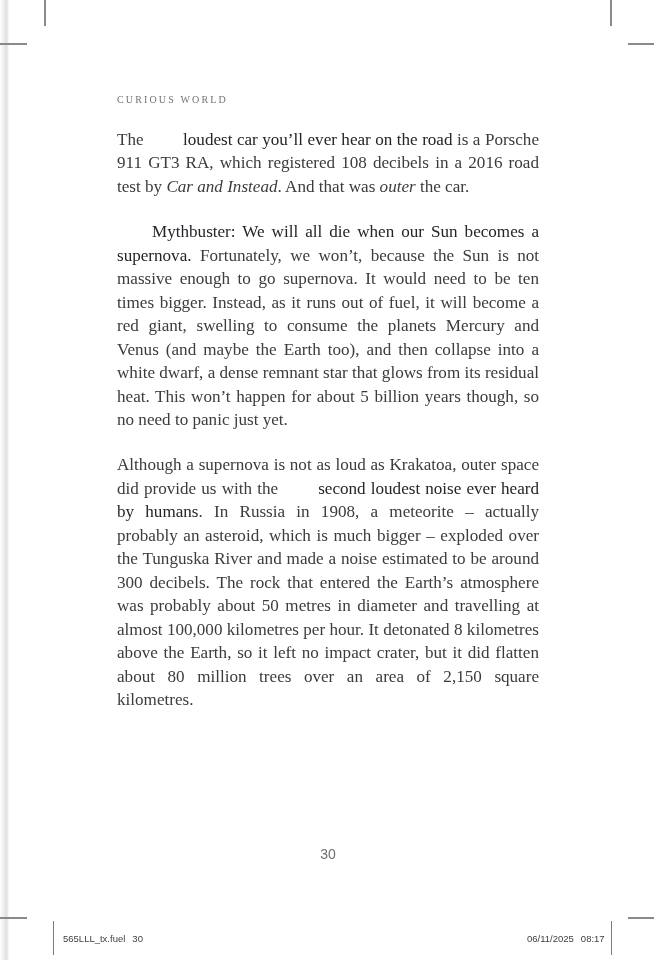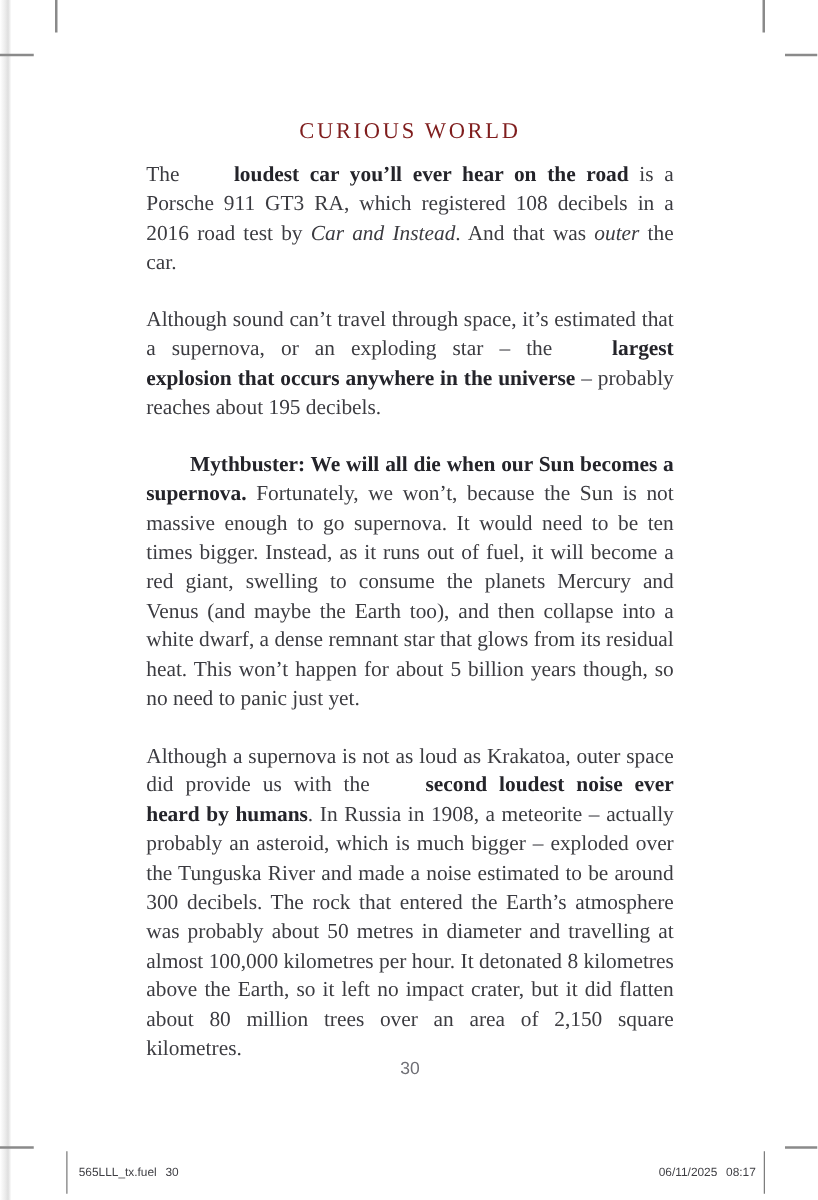--- a/index.html
+++ b/index.html
@@ -62,24 +62,24 @@
     left: 117px;
     top: 0;
     width: 422px;
   }
 
   .running-head {
     position: absolute;
     left: 0;
     top: 94px;
     width: 422px;
-    text-align: center;
-    font-size: 18px;
+    text-align: left;
+    font-size: 10px;
     letter-spacing: 2.15px;
-    color: #7f1d1d;
+    color: #737373;
     white-space: nowrap;
   }
 
   .article {
     position: absolute;
     left: 0;
     top: 128px;
     width: 422px;
   }
 
@@ -87,21 +87,21 @@
     margin: 0 0 22px 0;
     font-size: 17.1px;
     line-height: 23.45px;
     text-align: justify;
     text-justify: inter-word;
     color: #3b3b40;
     hyphens: manual;
   }
   p.para:last-child { margin-bottom: 0; }
 
-  p.para b      { font-weight: 700; color: #24242a; padding-left: 35px; }
+  p.para b      { font-weight: 400; color: #24242a; padding-left: 35px; }
   p.para i      { font-style: italic; }
 
   .folio {
     position: absolute;
     left: 0;
     top: 846px;
     width: 422px;
     text-align: center;
     font-size: 14px;
     color: #6f6f75;
@@ -136,21 +136,20 @@
 
   <div class="slug-rule left"></div>
   <div class="slug-rule right"></div>
 
   <div class="page-body">
 
     <div class="running-head">CURIOUS WORLD</div>
 
     <div class="article">
         <p class="para"><span>The </span><b>loudest car you’ll ever hear on the road</b><span> is a Porsche 911 GT3 RA, which registered 108 decibels in a 2016 road test by </span><i>Car and Instead</i><span>. And that was </span><i>outer</i><span> the car.</span></p>
-        <p class="para"><span>Although sound can’t travel through space, it’s estimated that a supernova, or an exploding star – the </span><b>largest explosion that occurs anywhere in the universe</b><span> – probably reaches about 195 decibels.</span></p>
         <p class="para"><b>Mythbuster: We will all die when our Sun becomes a supernova.</b><span> Fortunately, we won’t, because the Sun is not massive enough to go supernova. It would need to be ten times bigger. Instead, as it runs out of fuel, it will become a red giant, swelling to consume the planets Mercury and Venus (and maybe the Earth too), and then collapse into a white dwarf, a dense remnant star that glows from its residual heat. This won’t happen for about 5 billion years though, so no need to panic just yet.</span></p>
         <p class="para"><span>Although a supernova is not as loud as Krakatoa, outer space did provide us with the </span><b>second loudest noise ever heard by humans</b><span>. In Russia in 1908, a meteorite – actually probably an asteroid, which is much bigger – exploded over the Tunguska River and made a noise estimated to be around 300 decibels. The rock that entered the Earth’s atmosphere was probably about 50 metres in diameter and travelling at almost 100,000 kilometres per hour. It detonated 8 kilometres above the Earth, so it left no impact crater, but it did flatten about 80 million trees over an area of 2,150 square kilometres.</span></p>
       </div>
 
     <div class="folio">30</div>
   </div>
 
   <div class="slug slug-left">
     <span>565LLL_tx.fuel</span><span class="gap"></span><span>30</span>
   </div>

